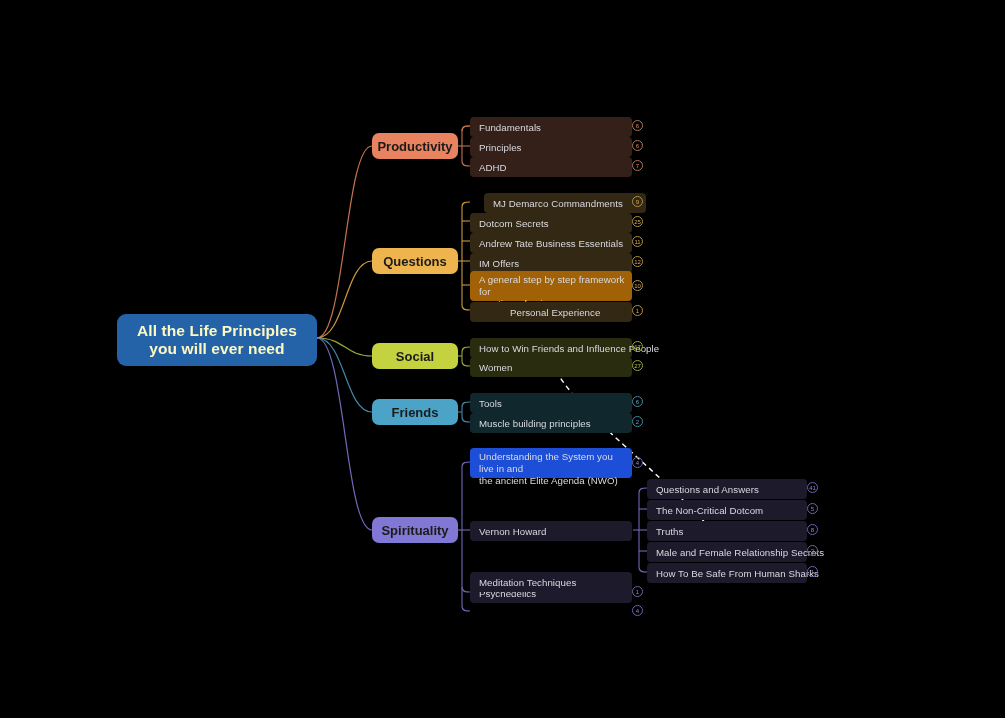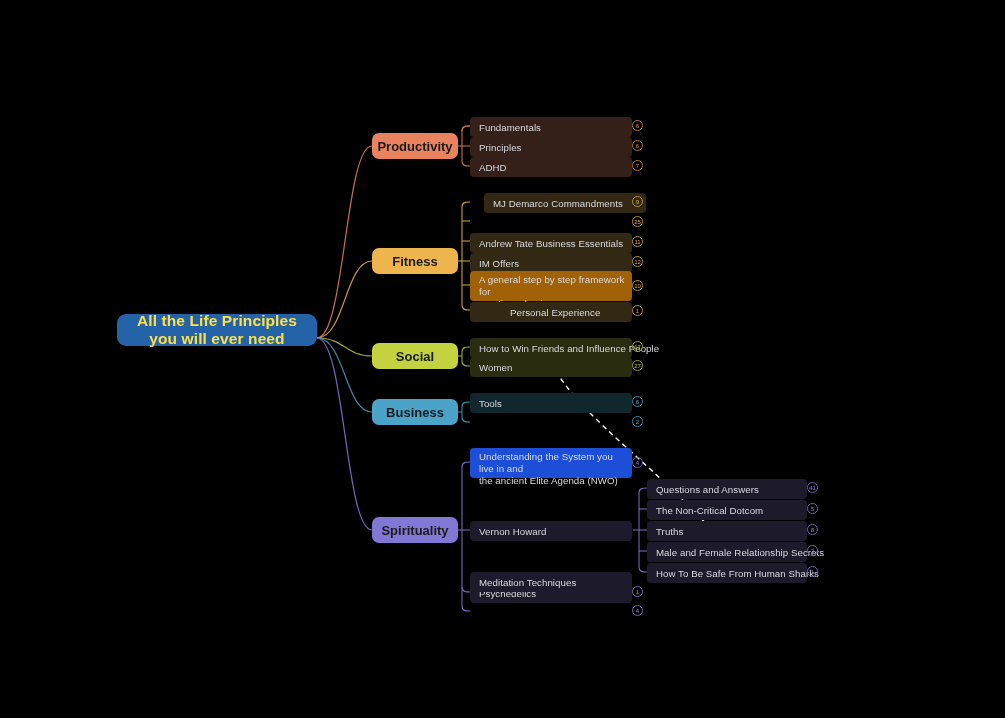--- a/index.html
+++ b/index.html
@@ -24,27 +24,27 @@
     position: absolute;
     display: flex;
     align-items: center;
     border-radius: 7px;
     white-space: nowrap;
   }
 
   
   #root-node {
     left: 117px; top: 314px;
-    width: 200px; height: 32px;
+    width: 200px; height: 52px;
     background: #2463a8;
     border-radius: 9px;
     flex-direction: column;
     justify-content: center;
     align-items: center;
-    color: #fde047;
+    color: #fef9c3;
     font-size: 15.5px;
     font-weight: bold;
     line-height: 18px;
     text-align: center;
     letter-spacing: .1px;
   }
   #root-node .rl { display: block; }
 
   
   .branch {
@@ -166,27 +166,27 @@
 
   <div class="node" id="root-node">
     <span class="rl">All the Life Principles</span>
     <span class="rl">you will ever need</span>
   </div>
 
   <div class="node branch" style="left:372px; top:133px; background:#e8825f;">
     <span>Productivity</span>
   </div>
   <div class="node branch" style="left:372px; top:248px; background:#eeb54e;">
-    <span>Fitness</span>
+    <span>Questions</span>
   </div>
   <div class="node branch" style="left:372px; top:343px; background:#c5d23f;">
     <span>Social</span>
   </div>
   <div class="node branch" style="left:372px; top:399px; background:#4ba3c7;">
-    <span>Business</span>
+    <span>Friends</span>
   </div>
   <div class="node branch" style="left:372px; top:517px; background:#8078d4;">
     <span>Spirituality</span>
   </div>
 
   <div class="node item" style="left:470px; top:117px; width:162px; background:#342019;">
     <span class="lbl">Fundamentals</span>
   </div>
   <div class="badge" style="left:632px; top:120px; border-color:#b4714f; color:#cf9070;">
     <span>6</span>
@@ -206,20 +206,23 @@
     <span>7</span>
   </div>
 
   <div class="node item" style="left:470px; top:193px; width:162px; background:#332813;margin-left:14px;">
     <span class="lbl">MJ Demarco Commandments</span>
   </div>
   <div class="badge" style="left:632px; top:196px; border-color:#b48e3e; color:#d4ad5d;">
     <span>9</span>
   </div>
 
+  <div class="node item" style="left:470px; top:213px; width:162px; background:#332813;">
+    <span class="lbl">Dotcom Secrets</span>
+  </div>
   <div class="badge" style="left:632px; top:216px; border-color:#b48e3e; color:#d4ad5d;">
     <span>25</span>
   </div>
 
   <div class="node item" style="left:470px; top:233px; width:162px; background:#332813;">
     <span class="lbl">Andrew Tate Business Essentials</span>
   </div>
   <div class="badge" style="left:632px; top:236px; border-color:#b48e3e; color:#d4ad5d;">
     <span>11</span>
   </div>
@@ -262,20 +265,23 @@
     <span>27</span>
   </div>
 
   <div class="node item" style="left:470px; top:393px; width:162px; background:#10272e;">
     <span class="lbl">Tools</span>
   </div>
   <div class="badge" style="left:632px; top:396px; border-color:#3d8aa8; color:#64a9c4;">
     <span>6</span>
   </div>
 
+  <div class="node item" style="left:470px; top:413px; width:162px; background:#10272e;">
+    <span class="lbl">Muscle building principles</span>
+  </div>
   <div class="badge" style="left:632px; top:416px; border-color:#3d8aa8; color:#64a9c4;">
     <span>2</span>
   </div>
 
   <div class="node item two-line" style="left:470px; top:448px; width:162px; background:#1d4ed8;">
     <div>
       <span class="lbl">Understanding the System you live in and</span>
       <span class="lbl">the ancient Elite Agenda (NWO)</span>
     </div>
   </div>

